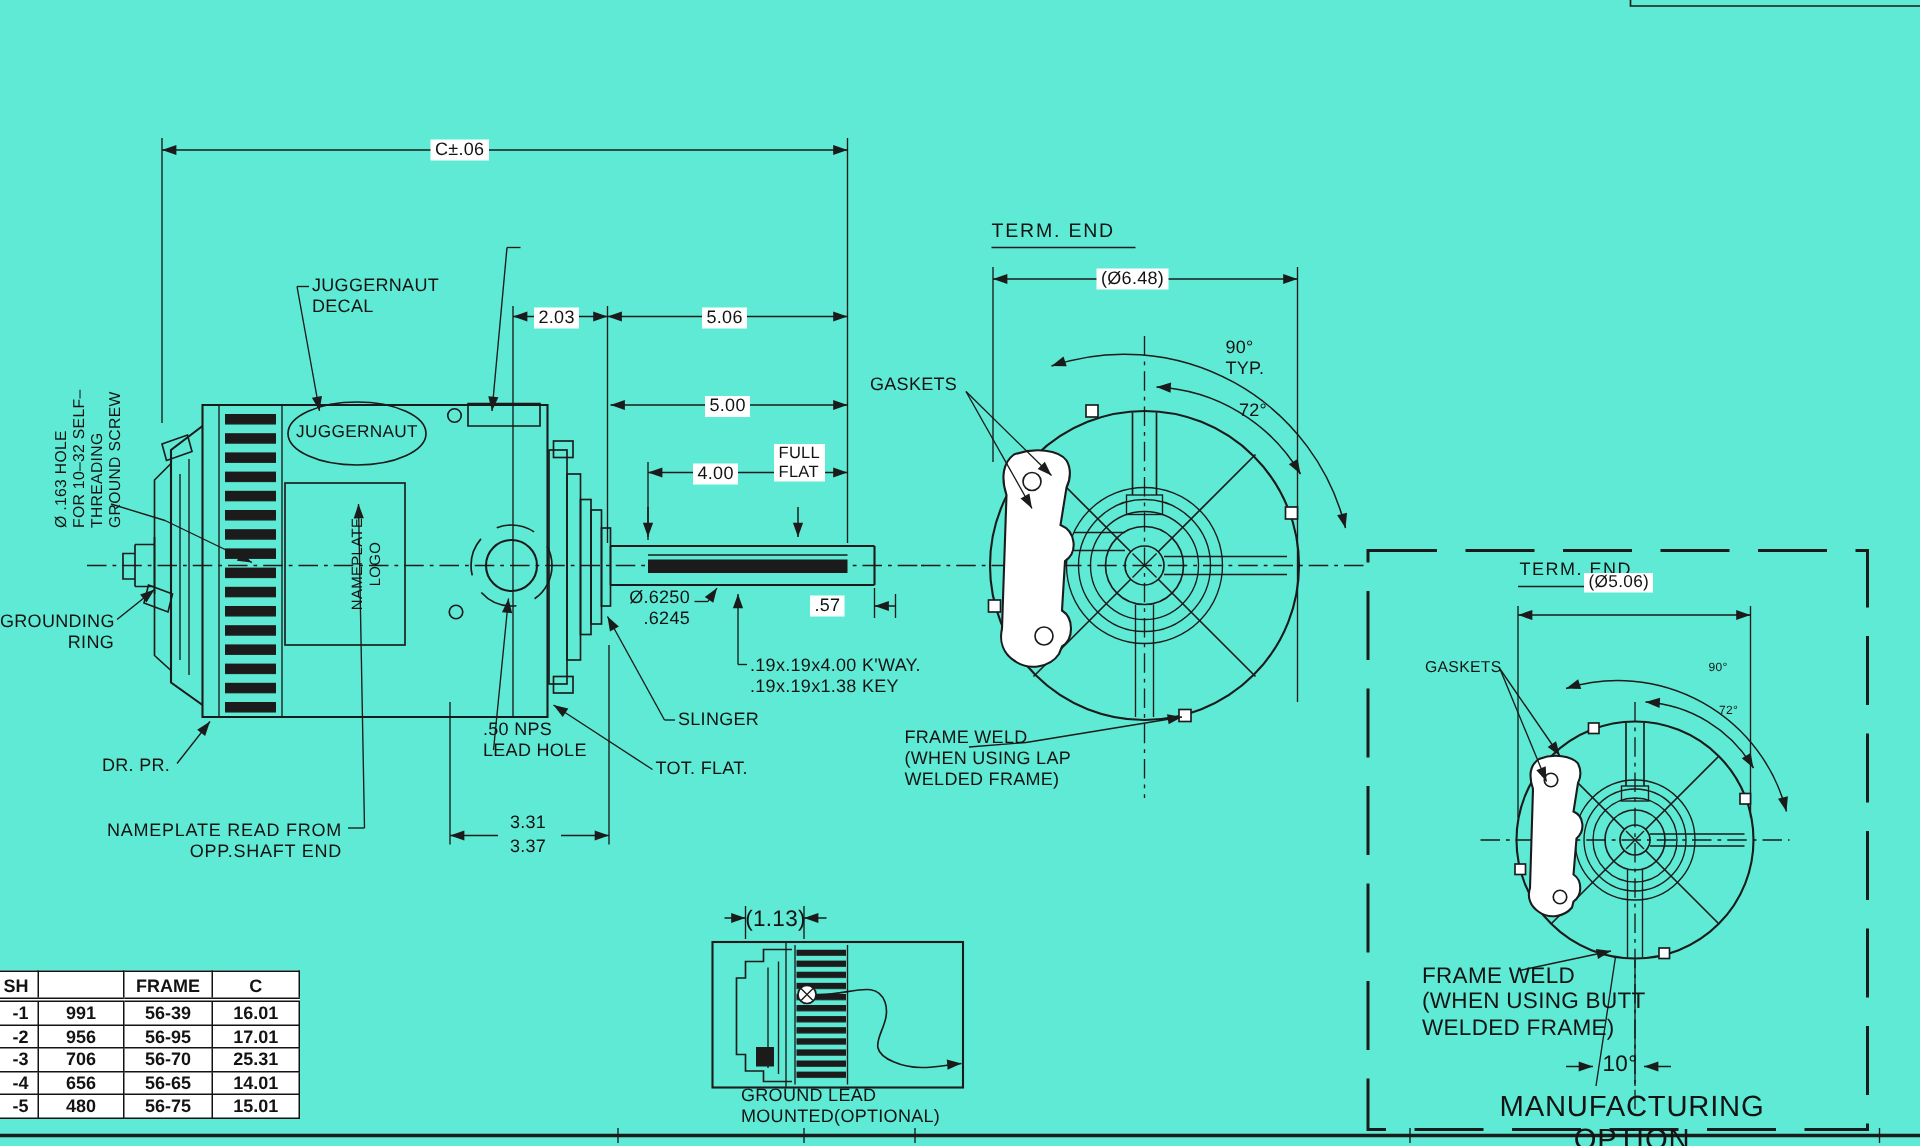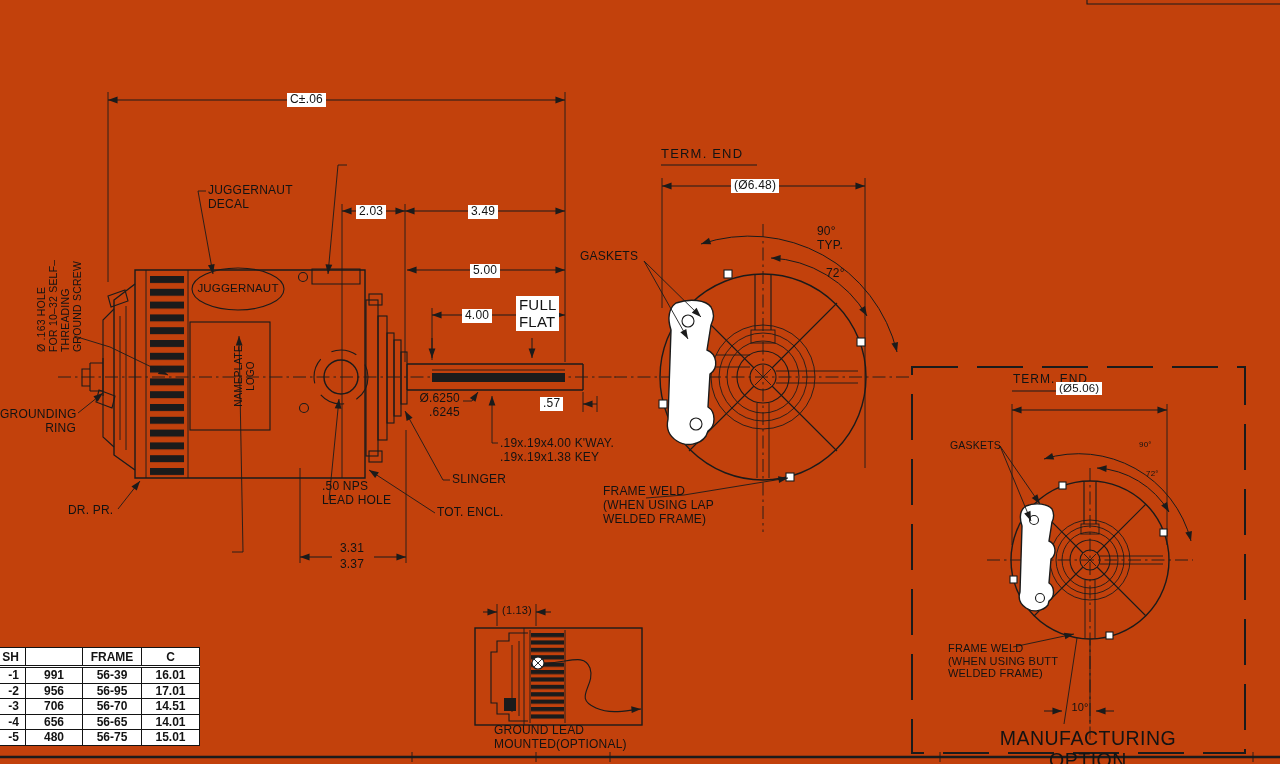--- a/index.html
+++ b/index.html
@@ -1,32 +1,32 @@
 <!DOCTYPE html>
 <html><head>
 <meta charset="utf-8">
 <style>
   html,body{margin:0;padding:0;background:#fff}
-  #app{position:relative;width:1280px;height:764px;background:#c2410c;overflow:hidden;
+  #app{position:relative;width:1280px;height:764px;background:#5eead4;overflow:hidden;
        font-family:"Liberation Sans",sans-serif;color:#131313}
   #lw{position:absolute;left:0;top:0;z-index:1}
   #lw *{fill:none;stroke:#1b1b1b}
   .ol{stroke-width:1.4}
   .md{stroke-width:1.1}
   .th{stroke-width:.9}
   .dim{stroke-width:1}
   .cl{stroke-width:.9;stroke-dasharray:13 4 2.5 4}
   .ph{stroke-width:2;stroke-dasharray:46 19}
   .lbl{position:absolute;font-size:12px;line-height:1.15;white-space:pre-line;
        letter-spacing:.2px;z-index:2}
   .bgw{background:#fff;padding:0 3px}
   .ctr{text-align:center}
   .rgt{text-align:right}
   .rot{transform:rotate(-90deg);transform-origin:center}
-  .sm{font-size:11px}
+  .sm{font-size:15px}
   .xs{font-size:8px}
   .t13{font-size:13px;letter-spacing:1.2px}
   .mfgcap{font-size:19.5px;letter-spacing:.5px}
   #dimtable{position:absolute;left:-31px;top:647px;border-collapse:collapse;background:#fff;z-index:2}
   #dimtable th,#dimtable td{border:1.6px solid #131313;font-family:"Liberation Sans",sans-serif;
        font-size:12px;font-weight:700;text-align:center;padding:0 3px;height:14.5px;line-height:1}
   #dimtable th{height:17px;border-bottom:3.5px double #131313}
   #dimtable .c1{text-align:right;padding-right:6px}
 </style>
 </head>
@@ -221,37 +221,39 @@
 <div class="lbl ctr" style="left:194px;top:282px;width:88px;font-size:11.5px">JUGGERNAUT</div>
 <div class="lbl rot ctr" style="left:189px;top:364px;width:112px;font-size:10px;line-height:1.2">NAMEPLATE
 LOGO</div>
 <div class="lbl rot" style="left:-2px;top:259px;width:130px;height:56px;font-size:10.5px">Ø .163 HOLE
 FOR 10–32 SELF–
 THREADING
 GROUND SCREW</div>
 <div class="lbl rgt" style="left:0px;top:408px;width:76px">GROUNDING
 RING</div>
 <div class="lbl" style="left:68px;top:504px">DR. PR.</div>
+<div class="lbl rgt" style="left:68px;top:547px;width:160px;letter-spacing:.5px">NAMEPLATE READ FROM
+OPP.SHAFT END</div>
 <div class="lbl" style="left:322px;top:480px">.50 NPS
 LEAD HOLE</div>
 <div class="lbl ctr" style="left:330px;top:541px;width:44px;line-height:1.3">3.31
 3.37</div>
 <div class="lbl bgw" style="left:356px;top:205px">2.03</div>
-<div class="lbl bgw" style="left:468px;top:205px">3.49</div>
+<div class="lbl bgw" style="left:468px;top:205px">5.06</div>
 <div class="lbl bgw" style="left:470px;top:264px">5.00</div>
 <div class="lbl bgw" style="left:462px;top:309px">4.00</div>
-<div class="lbl bgw" style="left:516px;top:296px;font-size:15px">FULL
+<div class="lbl bgw" style="left:516px;top:296px;font-size:11px">FULL
 FLAT</div>
 <div class="lbl rgt" style="left:408px;top:392px;width:52px">Ø.6250
 .6245</div>
 <div class="lbl bgw" style="left:540px;top:397px">.57</div>
 <div class="lbl" style="left:500px;top:437px">.19x.19x4.00 K'WAY.
 .19x.19x1.38 KEY</div>
 <div class="lbl" style="left:452px;top:473px">SLINGER</div>
-<div class="lbl" style="left:437px;top:506px">TOT. ENCL.</div>
+<div class="lbl" style="left:437px;top:506px">TOT. FLAT.</div>
 
 <div class="lbl t13" style="left:661px;top:147px">TERM. END</div>
 <div class="lbl bgw" style="left:731px;top:179px">(Ø6.48)</div>
 <div class="lbl" style="left:580px;top:250px">GASKETS</div>
 <div class="lbl" style="left:817px;top:225px">90°
 TYP.</div>
 <div class="lbl" style="left:826px;top:267px">72°</div>
 <div class="lbl" style="left:603px;top:485px">FRAME WELD
 (WHEN USING LAP
 WELDED FRAME)</div>
@@ -294,21 +296,21 @@
   <tr>
     <td class="c1">-2</td>
     <td>956</td>
     <td>56-95</td>
     <td>17.01</td>
   </tr>
   <tr>
     <td class="c1">-3</td>
     <td>706</td>
     <td>56-70</td>
-    <td>14.51</td>
+    <td>25.31</td>
   </tr>
   <tr>
     <td class="c1">-4</td>
     <td>656</td>
     <td>56-65</td>
     <td>14.01</td>
   </tr>
   <tr>
     <td class="c1">-5</td>
     <td>480</td>

